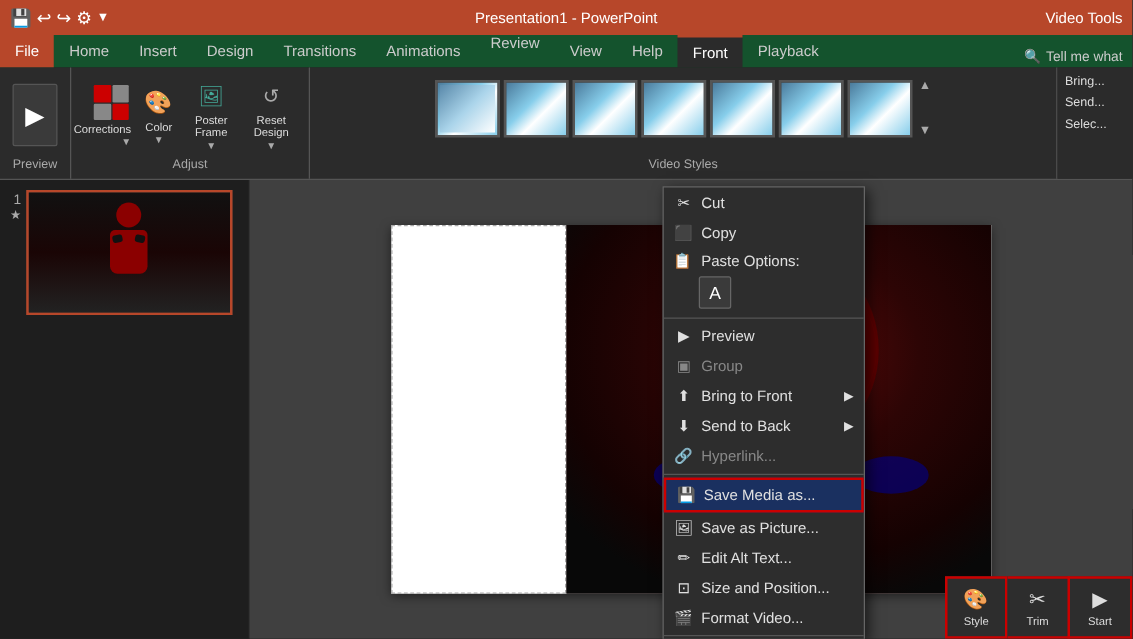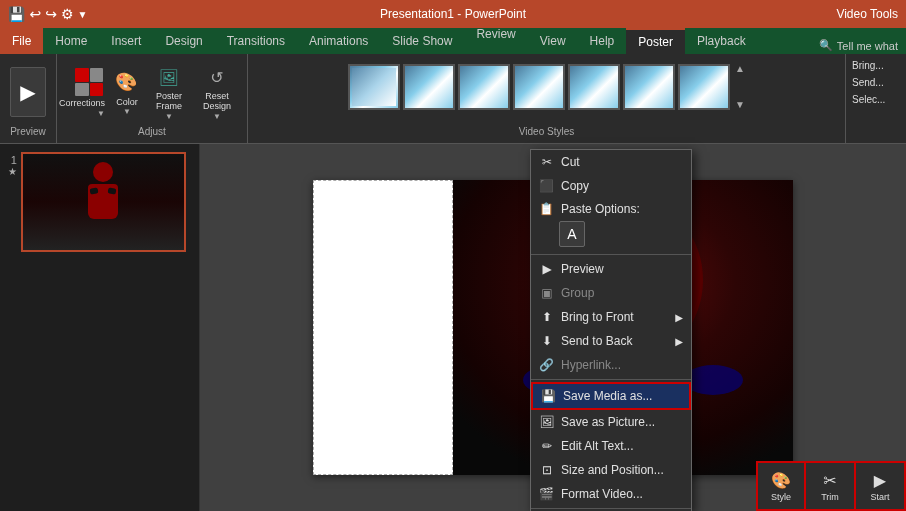--- a/index.html
+++ b/index.html
@@ -22,25 +22,24 @@
   </div>
 </div>
 
 <div style="height:26px; background:#14532d; display:flex; align-items:flex-end; position:relative;">
   <div style="padding:4px 12px; font-size:12px; color:#fff; background:#b7472a; cursor:pointer; height:26px; display:flex; align-items:center;">File</div>
   <div style="padding:4px 12px; font-size:12px; color:#ccc; cursor:pointer; height:26px; display:flex; align-items:center;">Home</div>
   <div style="padding:4px 12px; font-size:12px; color:#ccc; cursor:pointer; height:26px; display:flex; align-items:center;">Insert</div>
   <div style="padding:4px 12px; font-size:12px; color:#ccc; cursor:pointer; height:26px; display:flex; align-items:center;">Design</div>
   <div style="padding:4px 12px; font-size:12px; color:#ccc; cursor:pointer; height:26px; display:flex; align-items:center;">Transitions</div>
   <div style="padding:4px 12px; font-size:12px; color:#ccc; cursor:pointer; height:26px; display:flex; align-items:center;">Animations</div>
-  <div style="padding:4px 12px; font-size:12px; color:#ccc; cursor:pointer; height:26px; display:flex; align-items:center;">Slide Show</div>
   <div style="padding:20px 12px; font-size:12px; color:#ccc; cursor:pointer; height:26px; display:flex; align-items:center;">Review</div>
   <div style="padding:4px 12px; font-size:12px; color:#ccc; cursor:pointer; height:26px; display:flex; align-items:center;">View</div>
   <div style="padding:4px 12px; font-size:12px; color:#ccc; cursor:pointer; height:26px; display:flex; align-items:center;">Help</div>
-  <div style="padding:4px 12px; font-size:12px; color:#fff; background:#2b2b2b; cursor:pointer; height:26px; display:flex; align-items:center; border-top:2px solid #b7472a;">Poster</div>
+  <div style="padding:4px 12px; font-size:12px; color:#fff; background:#2b2b2b; cursor:pointer; height:26px; display:flex; align-items:center; border-top:2px solid #b7472a;">Front</div>
   <div style="padding:4px 12px; font-size:12px; color:#ccc; cursor:pointer; height:26px; display:flex; align-items:center;">Playback</div>
   <div style="margin-left:auto; padding:2px 8px; font-size:11px; color:#ccc; display:flex; align-items:center; gap:4px; cursor:pointer;">
     <span>🔍</span>
       <span>Tell me what</span>
   </div>
 </div>
 
 <div style="height:90px; background:#2b2b2b; display:flex; align-items:stretch; border-bottom:1px solid #555; position:relative;">
 
   <div style="display:flex; flex-direction:column; align-items:center; padding:6px 10px; border-right:1px solid #555; min-width:55px;">

